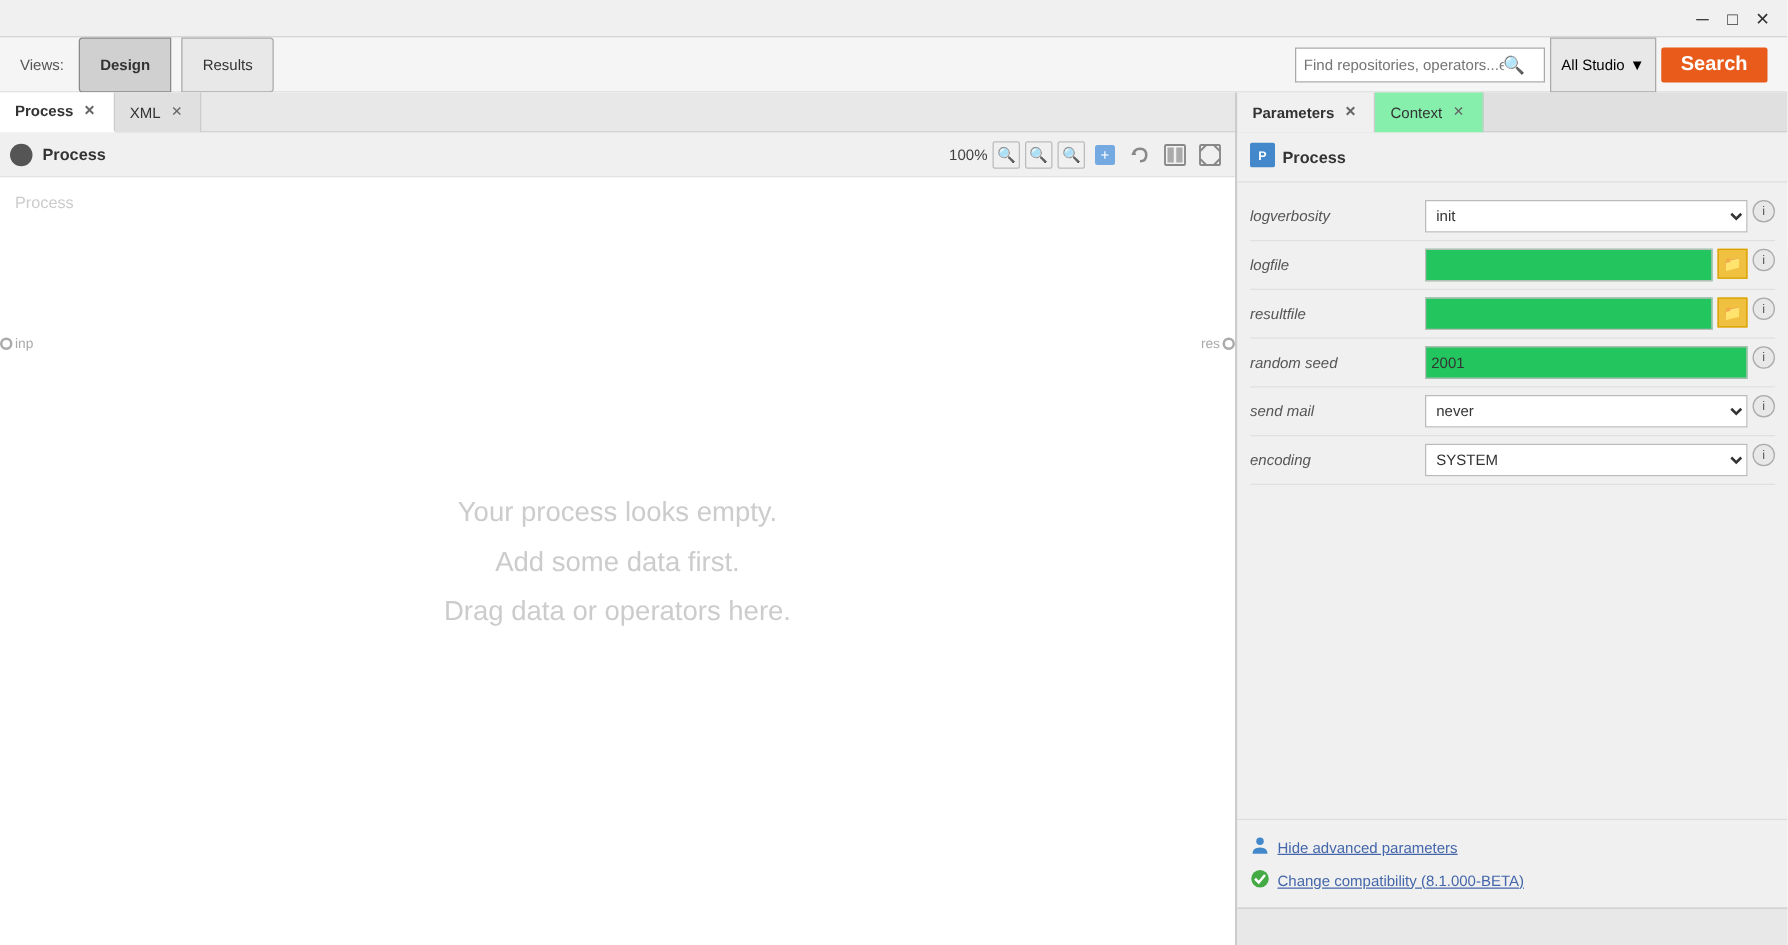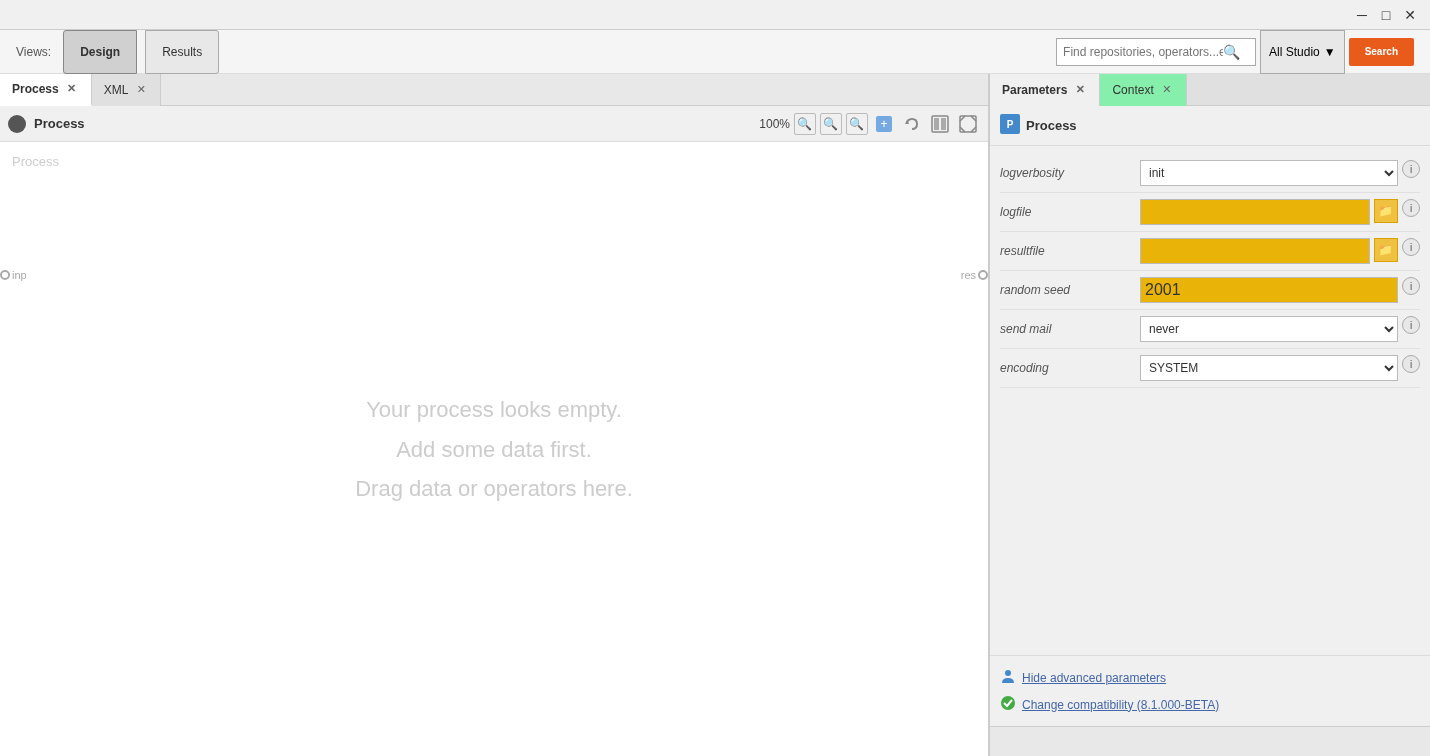--- a/index.html
+++ b/index.html
@@ -81,21 +81,21 @@
       font-size: 12px;
       display: flex; align-items: center; gap: 4px;
     }
     .search-btn {
       height: 28px;
       padding: 0 16px;
       background: #e85b1a;
       color: white;
       border: none;
       cursor: pointer;
-      font-size: 10px;
+      font-size: 16px;
       font-weight: bold;
       border-radius: 2px;
     }
 
     
     .main-layout {
       display: flex;
       height: calc(756px - 30px - 44px);
     }
 
@@ -303,22 +303,22 @@
       background: white;
       font-size: 12px;
       padding: 0 4px;
       color: #333;
       cursor: pointer;
     }
     .param-input {
       flex: 1;
       height: 26px;
       border: 1px solid #bbb;
-      background: #eab308;
-      font-size: 16px;
+      background: #22c55e;
+      font-size: 12px;
       padding: 0 4px;
       color: #333;
       outline: none;
     }
     .param-folder-btn {
       width: 24px; height: 24px;
       background: #f0c040;
       border: 1px solid #daa000;
       cursor: pointer;
       display: flex; align-items: center; justify-content: center;

